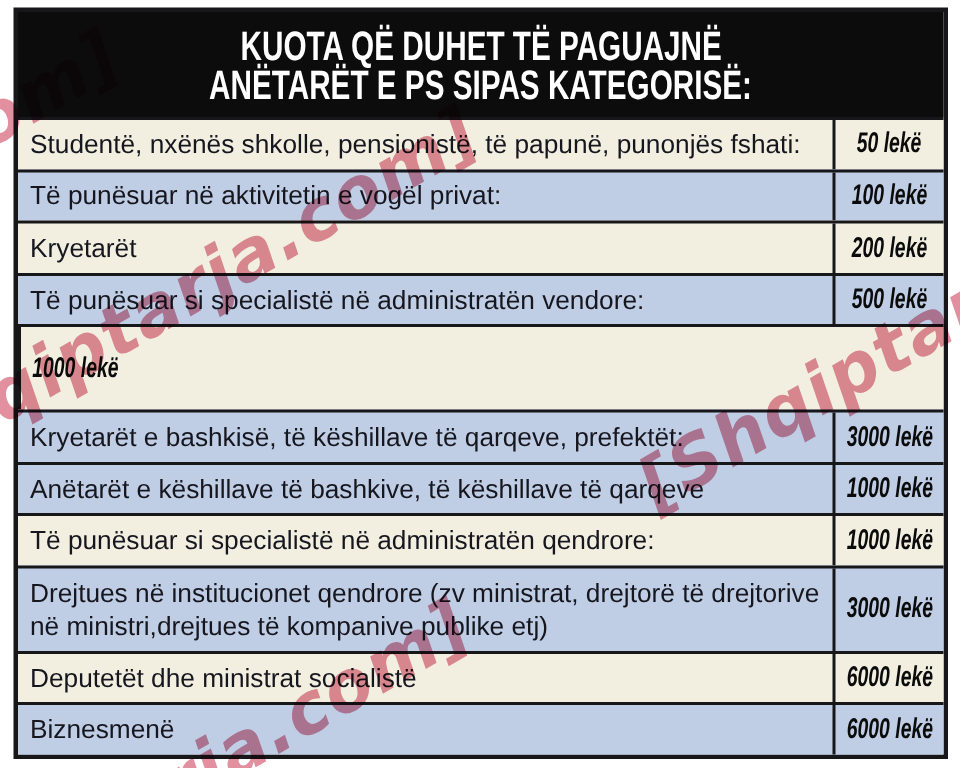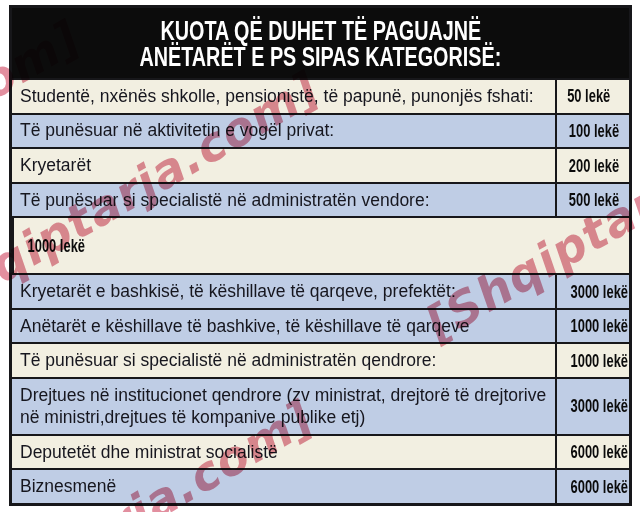--- a/index.html
+++ b/index.html
@@ -38,21 +38,21 @@
   .row.blue{background:var(--row-blue);}
   .cell-label{
     flex:1 1 auto;display:flex;align-items:center;
     padding:1px 6px 2px 8px;
     font-size:17.5px;line-height:22px;color:var(--text-dark);
     overflow:hidden;
   }
   .fit{display:inline-block;white-space:nowrap;}
   .cell-amount{
     flex:0 0 74px;border-left:2px solid var(--border);
-    display:flex;align-items:center;justify-content:flex-start;overflow:hidden;
+    display:flex;align-items:center;justify-content:center;overflow:hidden;font-style:italic;
   }
   .amount-text{
     display:inline-block;font-weight:700;font-size:19px;color:var(--amount-text);
     white-space:nowrap;transform:scaleX(0.68);letter-spacing:0px;
   }
 
   .wm{
     position:absolute;z-index:5;pointer-events:none;
     font-family:"DejaVu Sans",sans-serif;font-weight:700;font-style:italic;
     font-size:47px;letter-spacing:1px;white-space:nowrap;

